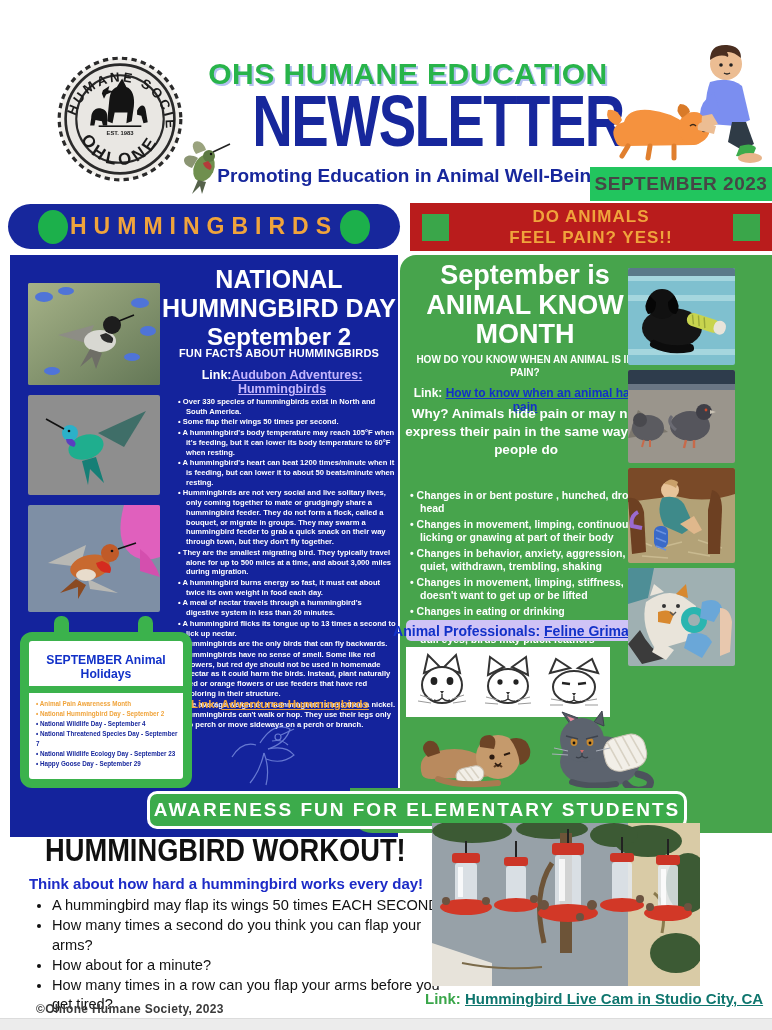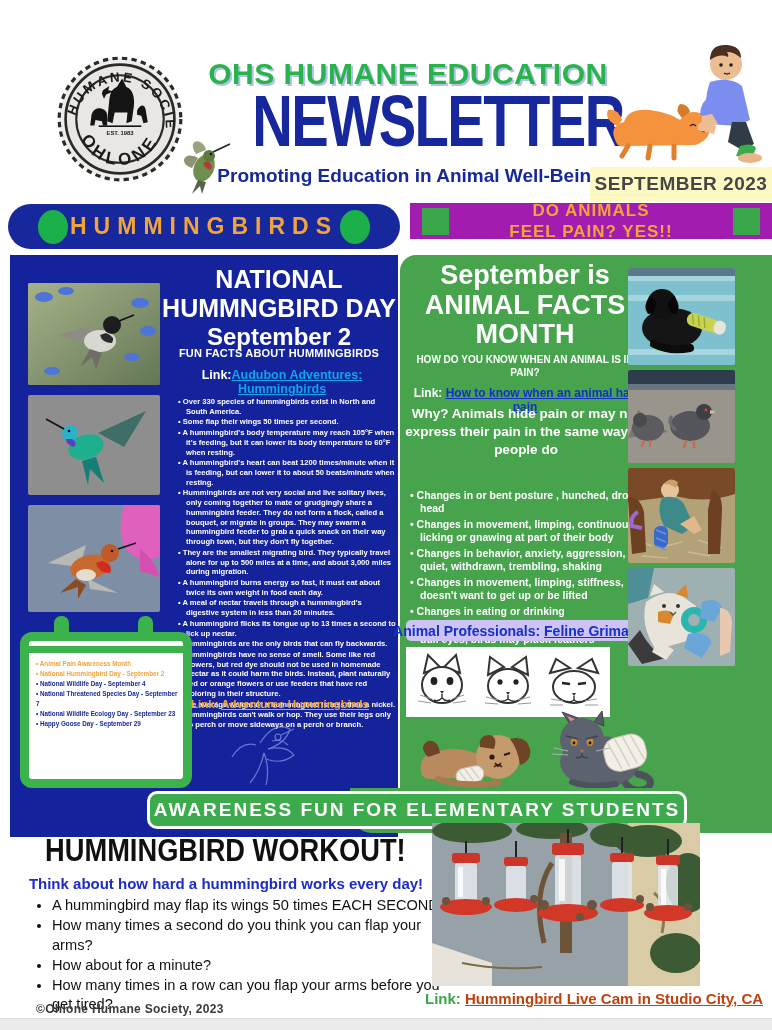--- a/index.html
+++ b/index.html
@@ -11,49 +11,49 @@
   .logo-hb { position:absolute; left:176px; top:134px; width:58px; height:64px; }
   .brand-top { position:absolute; left:198px; top:57px; width:420px; text-align:center;
     font-size:30px; font-weight:900; color:#28b44a; letter-spacing:.5px;
     text-shadow:2px 2px 0 #b3c0ef; white-space:nowrap; }
   .nl-title { position:absolute; left:200px; top:80px; width:420px; text-align:center; }
   .nl-title span { display:inline-block; font-size:72px; font-weight:900; color:#17279c;
     letter-spacing:-2px; transform:scaleX(.78); transform-origin:center; white-space:nowrap; }
   .tagline { position:absolute; left:200px; top:165px; width:420px; text-align:center;
     font-size:19px; font-weight:bold; color:#17279c; white-space:nowrap; }
   .date-box { position:absolute; left:590px; top:167px; width:182px; height:34px;
-    background:#fef9c3; color:#464646; font-size:19px; font-weight:900;
+    background:#22c55e; color:#464646; font-size:19px; font-weight:900;
     display:flex; align-items:center; justify-content:center; letter-spacing:.5px; }
   .kid-art { position:absolute; left:598px; top:34px; width:170px; height:132px; }
 
   
   .pill-left { position:absolute; left:8px; top:204px; width:392px; height:45px;
     background:#17279c; border-radius:24px; display:flex; align-items:center;
     justify-content:space-between; padding:0 30px; }
   .pill-left .dot { width:30px; height:34px; border-radius:50%; background:#1cb04b; }
   .pill-left .lbl { color:#f0a43c; font-size:23px; font-weight:900; letter-spacing:7px; }
-  .banner-right { position:absolute; left:410px; top:203px; width:362px; height:36px;
-    background:#a21caf; display:flex; align-items:center; justify-content:space-between; padding:0 12px; }
+  .banner-right { position:absolute; left:410px; top:203px; width:362px; height:48px;
+    background:#b91c1c; display:flex; align-items:center; justify-content:space-between; padding:0 12px; }
   .banner-right .sq { width:27px; height:27px; background:#3aa64a; }
   .banner-right .txt { color:#f0a43c; font-size:17px; font-weight:900; text-align:center; line-height:1.25; letter-spacing:1px; }
 
   
   .col-blue { position:absolute; left:10px; top:255px; width:388px; height:582px; background:#14239c; }
   .col-green { position:absolute; left:400px; top:255px; width:372px; height:535px; background:#47a44c; border-top-left-radius:16px; }
 
   
   .ph { position:absolute; border-radius:2px; overflow:hidden; }
   .lc-title { position:absolute; left:150px; top:10px; width:238px; text-align:center; color:#fff; }
   .lc-title .t1 { font-size:25px; font-weight:900; line-height:1.15; }
   .lc-title .t3 { font-size:24px; font-weight:900; line-height:1.2; }
   .lc-sub { position:absolute; left:150px; top:92px; width:238px; text-align:center;
     color:#fff; font-size:11px; font-weight:900; letter-spacing:.2px; }
   .lc-link { position:absolute; left:150px; top:113px; width:244px; text-align:center; font-size:12.5px; font-weight:900; }
   .lc-link .pre { color:#fff; }
-  .lc-link a { color:#0ea5e9; text-decoration:underline; }
+  .lc-link a { color:#c4b5fd; text-decoration:underline; }
   .facts { position:absolute; left:168px; top:142px; width:218px; list-style:none;
     color:#fff; font-size:7.6px; font-weight:bold; line-height:1.28; }
   .facts li { padding-left:8px; text-indent:-8px; margin-bottom:1px; }
   .facts li::before { content:"•  "; }
   .lc-blink { position:absolute; left:165px; top:443px; width:210px; text-align:center;
     font-size:11.5px; font-weight:900; color:#f0a43c; }
   .lc-blink a { color:#f0a43c; text-decoration:underline; }
   .sketch { position:absolute; left:192px; top:458px; width:140px; height:78px; opacity:.65; }
 
   
@@ -103,21 +103,21 @@
   .wo-title { position:absolute; left:45px; top:833px; font-size:31px; font-weight:900; color:#101010;
     transform:scaleX(.88); transform-origin:left; white-space:nowrap; }
   .wo-intro { position:absolute; left:22px; top:875px; width:408px; text-align:center;
     color:#1d2bc7; font-size:15px; font-weight:900; }
   .wo-list { position:absolute; left:52px; top:896px; width:392px; color:#111;
     font-size:14.6px; line-height:1.32; }
   .wo-list li { margin-bottom:1px; }
   .feeder { position:absolute; left:432px; top:823px; width:268px; height:163px; }
   .cam-link { position:absolute; left:425px; top:990px; width:290px; text-align:center;
     font-size:15px; font-weight:900; color:#3aa64a; white-space:nowrap; }
-  .cam-link a { color:#c2410c; text-decoration:underline;text-align:center; }
+  .cam-link a { color:#0f766e; text-decoration:underline;text-align:center; }
   .footer { position:absolute; left:36px; top:1002px; font-size:12px; font-weight:bold; color:#3a3a3a; letter-spacing:.3px; }
   .bottom-strip { position:absolute; left:0; top:1018px; width:772px; height:12px; background:#ececec; border-top:1px solid #dcdcdc; }
 
   svg { display:block; width:100%; height:100%; }
 </style>
 </head>
 <body>
 
 <div class="page">
 
@@ -287,20 +287,21 @@
         <li>Hummingbirds are the only birds that can fly backwards.</li>
         <li>Hummingbirds have no sense of smell. Some like red flowers, but red dye should not be used in homemade nectar as it could harm the birds. Instead, plant naturally red or orange flowers or use feeders that have red coloring in their structure.</li>
         <li>The average weight of a hummingbird is less than a nickel.</li>
         <li>Hummingbirds  can't walk or hop. They use their legs only to perch or move sideways on a perch or branch.</li>
       </ul>
 
     <div class="cal">
       <span class="ring" style="left:34px;"></span>
       <span class="ring" style="left:118px;"></span>
       <div class="body">
+        <h3>SEPTEMBER Animal Holidays</h3>
         <div class="div"></div>
         <ul>
             <li class="orange">Animal Pain Awareness Month</li>
             <li class="orange">National Hummingbird Day - September 2</li>
             <li class="blue">National Wildlife Day - September 4</li>
             <li class="blue">National Threatened Species Day - September 7</li>
             <li class="blue">National Wildlife Ecology Day - September 23</li>
             <li class="blue">Happy Goose Day - September 29</li>
           </ul>
       </div>
@@ -322,21 +323,21 @@
           <path d="M30,44 q10,-16 24,-12"></path>
         </g>
       </svg>
     </div>
   </div>
 
   <div class="col-green">
 
     <div class="rc-title">
       <div>September is</div>
-      <div>ANIMAL FACTS</div>
+      <div>ANIMAL KNOW</div>
       <div>MONTH</div>
     </div>
 
     <div class="rc-q">HOW DO YOU KNOW WHEN AN ANIMAL IS IN PAIN?</div>
     <div class="rc-link">
       <span class="pre">Link:  </span><a href="#">How to know when an animal has pain</a>
     </div>
     <div class="rc-why">Why? Animals hide pain  or may  not express their pain in the same way as people do</div>
     <ul class="signs">
         <li>Changes in or bent posture , hunched, droopy head</li>

